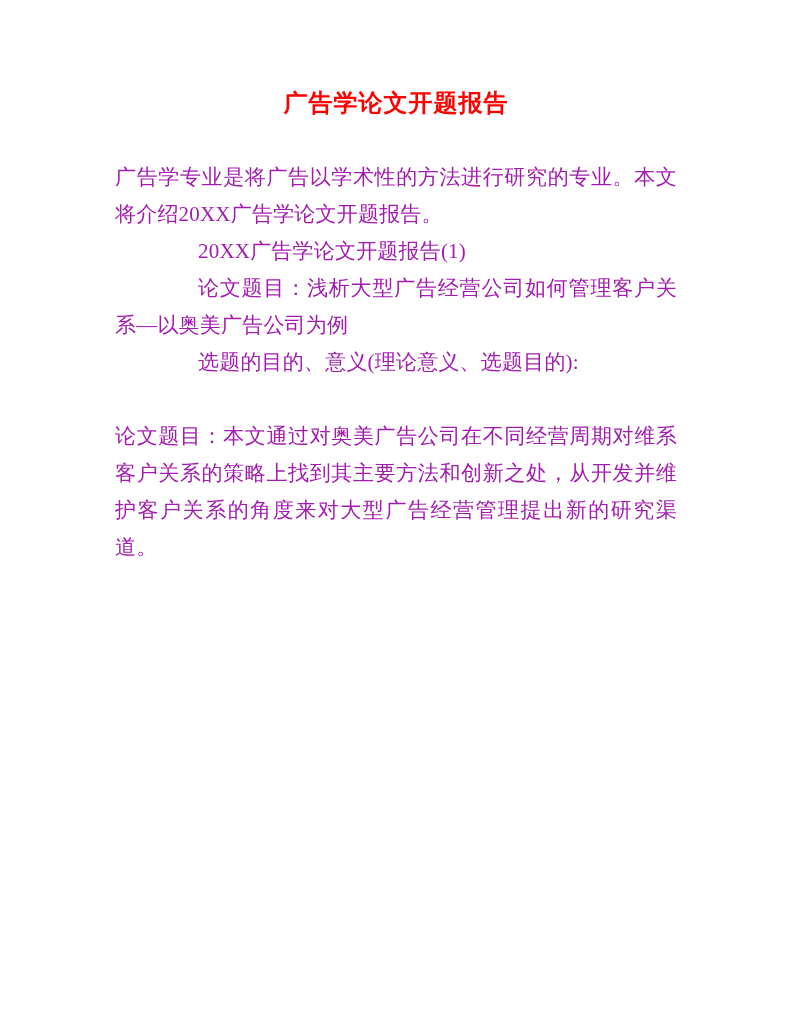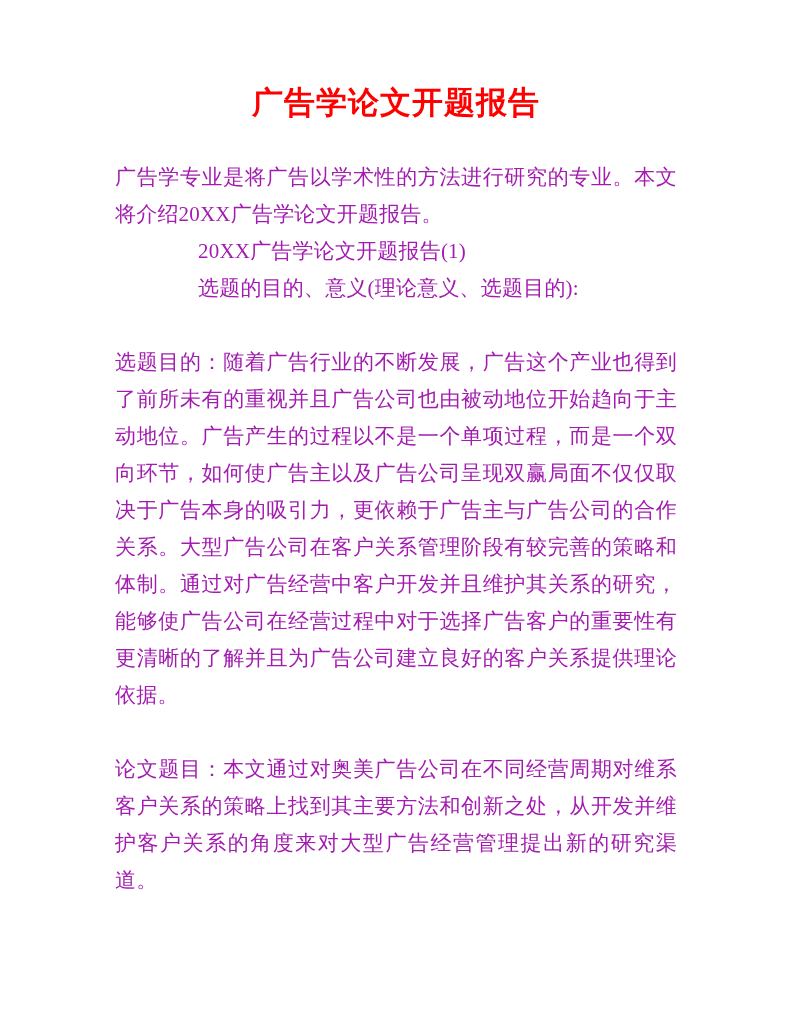--- a/index.html
+++ b/index.html
@@ -13,21 +13,21 @@
     height: 1025px;
     box-sizing: border-box;
     margin: 0 auto;
     padding: 88px 115px 0 115px;
     background: #ffffff;
     overflow: hidden;
     font-family: "Liberation Serif", "DejaVu Serif", serif;
   }
   .doc-title {
     margin: 0 0 41px 0;
-    font-size: 31px;
+    font-size: 24px;
     font-weight: bold;
     line-height: 30px;
     text-align: center;
     letter-spacing: 1px;
   }
   .doc-body p {
     margin: 0;
     font-size: 21px;
     line-height: 37px;
     color: #a21caf;
@@ -43,17 +43,17 @@
   }
 </style>
 </head>
 <body>
 
 <div class="page">
   <h1 class="doc-title" style="color: rgb(255, 0, 0);">广告学论文开题报告</h1>
   <div class="doc-body" id="doc-body">
       <p>广告学专业是将广告以学术性的方法进行研究的专业。本文将介绍20XX广告学论文开题报告。</p>
       <p class="indent">20XX广告学论文开题报告(1)</p>
+      <p class="indent">论文题目：浅析大型广告经营公司如何管理客户关系—以奥美广告公司为例</p>
       <p class="indent">选题的目的、意义(理论意义、选题目的):</p>
-      <p class="gap">选题目的：随着广告行业的不断发展，广告这个产业也得到了前所未有的重视并且广告公司也由被动地位开始趋向于主动地位。广告产生的过程以不是一个单项过程，而是一个双向环节，如何使广告主以及广告公司呈现双赢局面不仅仅取决于广告本身的吸引力，更依赖于广告主与广告公司的合作关系。大型广告公司在客户关系管理阶段有较完善的策略和体制。通过对广告经营中客户开发并且维护其关系的研究，能够使广告公司在经营过程中对于选择广告客户的重要性有更清晰的了解并且为广告公司建立良好的客户关系提供理论依据。</p>
       <p class="gap">论文题目：本文通过对奥美广告公司在不同经营周期对维系客户关系的策略上找到其主要方法和创新之处，从开发并维护客户关系的角度来对大型广告经营管理提出新的研究渠道。</p>
     </div>
 </div>
 
 </body></html>

